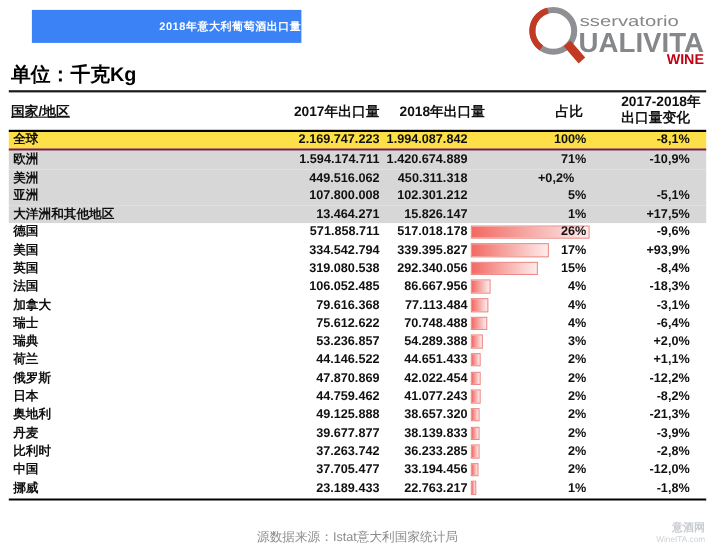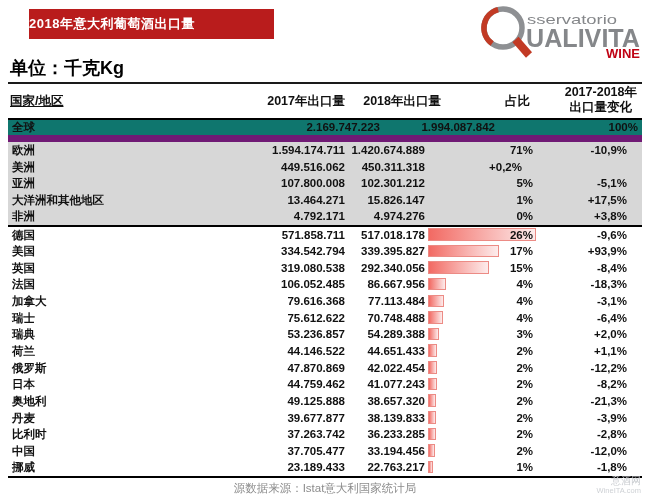--- a/index.html
+++ b/index.html
@@ -3,60 +3,60 @@
 <meta charset="utf-8">
 <style>
   html,body{margin:0;padding:0;background:#fff;}
   .page{
     position:relative;width:650px;height:503px;background:#ffffff;overflow:hidden;
     font-family:"Liberation Sans","DejaVu Sans",sans-serif;color:#111;
   }
   
   .banner{
     position:absolute;left:29px;top:9px;width:245px;height:30px;
-    background:#b91c1c;color:#ffffff;font-weight:bold;font-size:13px;
-    display:flex;align-items:center;justify-content:flex-start;letter-spacing:.5px;
+    background:#3b82f6;color:#ffffff;font-weight:bold;font-size:10px;
+    display:flex;align-items:center;justify-content:flex-end;letter-spacing:.5px;
   }
   .unit{position:absolute;left:10px;top:56px;font-weight:bold;font-size:18px;color:#000;}
   
   .logo{position:absolute;top:2px;right:8px;width:170px;height:58px;}
   
   .tbl{position:absolute;left:8px;top:82px;width:634px;border-top:2px solid #1a1a1a;}
   .thead{position:relative;height:34px;border-bottom:2px solid #000;font-weight:bold;font-size:12.5px;}
   .thead .h{position:absolute;white-space:nowrap;}
   .h-region{left:2px;top:9px;text-decoration:underline;}
   .h-2017{right:297px;top:9px;}
   .h-2018{right:201px;top:9px;}
   .h-share{right:112px;top:9px;}
-  .h-change{right:5px;top:1px;text-align:center;line-height:15px;}
+  .h-change{right:5px;top:1px;text-align:left;line-height:15px;}
   .row{
     display:grid;grid-template-columns:172px 165px 80px 112px 105px;
     height:16.5px;line-height:16.5px;font-size:11.5px;font-weight:bold;
     background:#fff;
   }
-  .row-global{background:#0f766e;height:15px;line-height:15px;border-bottom:7px solid #701a75;gap:35px;}
+  .row-global{background:#fde047;height:15px;line-height:15px;border-bottom:2px solid #701a75;}
   .row-continent{background:#d7d7d7;}
   .row-continent.last{border-bottom:2px solid #000;}
   .row-country{height:16.65px;line-height:16.65px;}
   .rows-bottom{border-bottom:2px solid #000;}
   .c{overflow:visible;white-space:nowrap;}
   .c-label{padding-left:4px;text-align:left;}
   .c-num{text-align:right;}
   .c-share{position:relative;text-align:right;padding-right:4px;box-sizing:border-box;}
   .c-share .pct{position:relative;z-index:2;}
   .bar{
     position:absolute;left:3px;top:1.5px;height:12.5px;z-index:1;
     background:linear-gradient(to right,#f26a63,#fdecec);
     border:1px solid #ec8b85;box-sizing:border-box;
   }
   .c-change{text-align:right;padding-right:15px;box-sizing:border-box;}
   
   .source{position:absolute;left:0;right:0;top:481px;text-align:center;font-size:11.5px;color:#8c8c8c;}
   .watermark{position:absolute;right:9px;top:476px;text-align:right;line-height:10px;}
-  .wm1{font-size:10px;color:#c9ccd0;}
+  .wm1{font-size:10px;color:#c9ccd0;font-weight:bold;}
   .wm2{font-size:7.5px;color:#ced1d5;}
 </style>
 </head>
 <body>
 
 <div class="page">
 
   <div class="banner">
     <span>2018年意大利葡萄酒出口量</span>
   </div>
@@ -116,27 +116,20 @@
           <div class="c c-share"><span class="pct">5%</span></div>
           <div class="c c-change">-5,1%</div>
         </div>
         <div class="row row-continent">
           <div class="c c-label">大洋洲和其他地区</div>
           <div class="c c-num">13.464.271</div>
           <div class="c c-num">15.826.147</div>
           <div class="c c-share"><span class="pct">1%</span></div>
           <div class="c c-change">+17,5%</div>
         </div>
-        <div class="row row-continent last">
-          <div class="c c-label">非洲</div>
-          <div class="c c-num">4.792.171</div>
-          <div class="c c-num">4.974.276</div>
-          <div class="c c-share"><span class="pct">0%</span></div>
-          <div class="c c-change">+3,8%</div>
-        </div>
         <div class="row row-country">
           <div class="c c-label">德国</div>
           <div class="c c-num">571.858.711</div>
           <div class="c c-num">517.018.178</div>
           <div class="c c-share"><div class="bar" style="width: 108px;"></div><span class="pct">26%</span></div>
           <div class="c c-change">-9,6%</div>
         </div>
         <div class="row row-country">
           <div class="c c-label">美国</div>
           <div class="c c-num">334.542.794</div>

